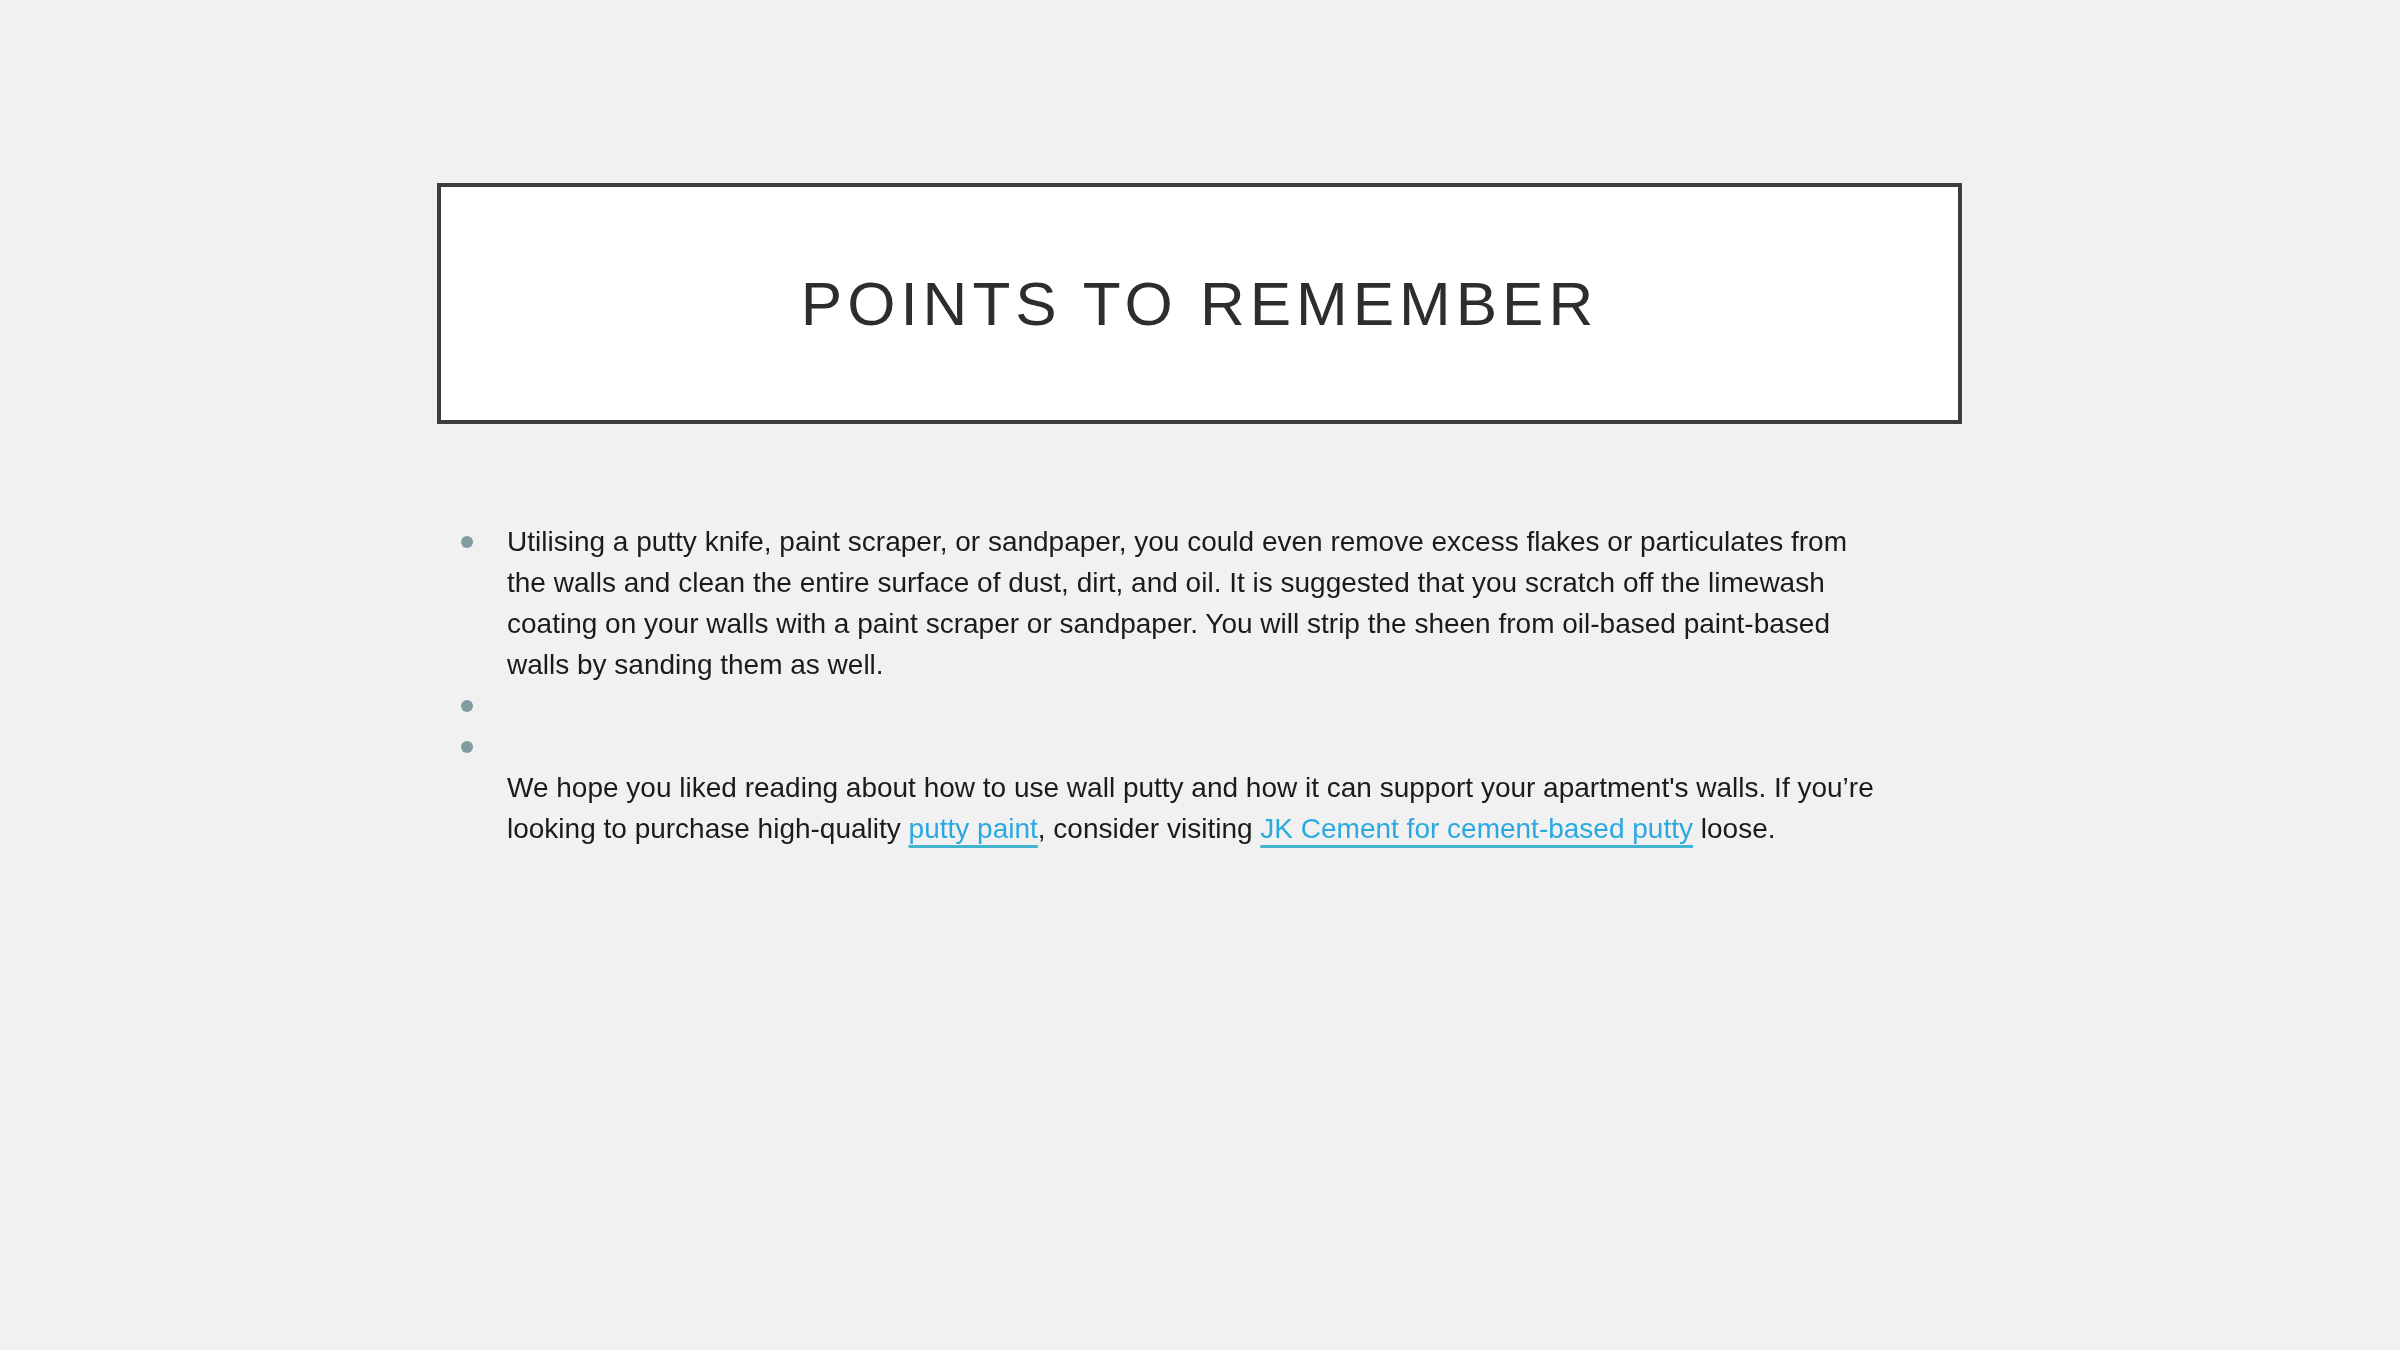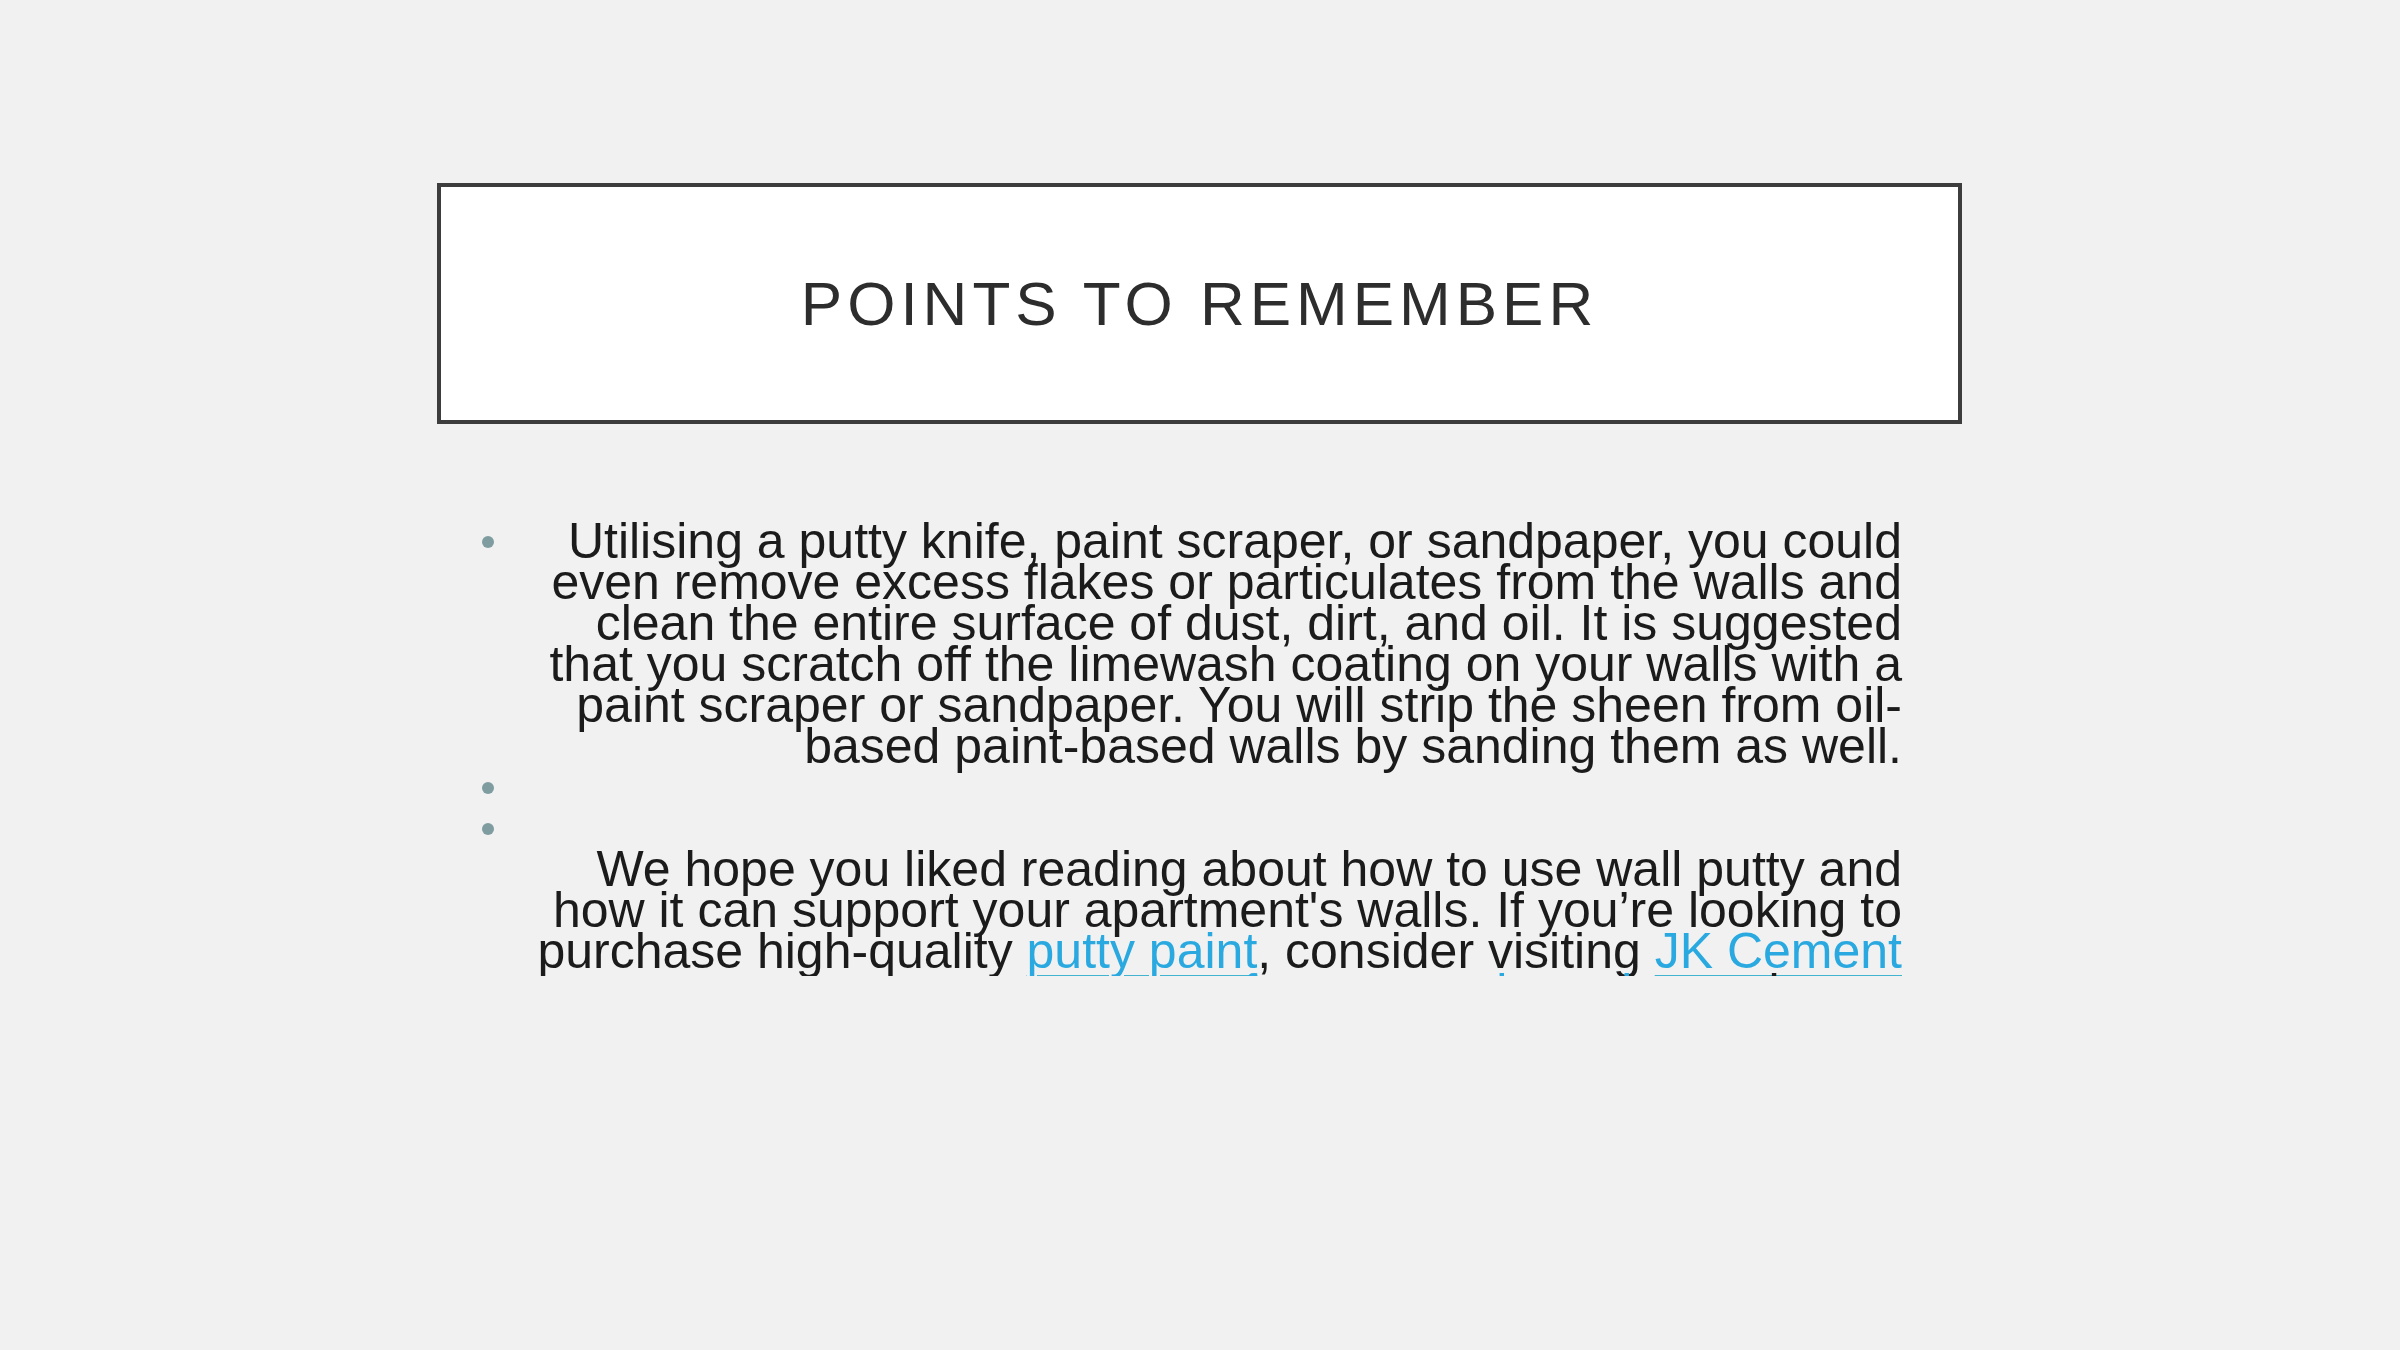--- a/index.html
+++ b/index.html
@@ -7,21 +7,20 @@
     padding: 0;
     background: #f1f1f1;
   }
   .slide {
     position: relative;
     width: 2400px;
     height: 976px;
     background: #f1f1f1;
     overflow: hidden;
     font-family: "Liberation Sans", sans-serif;
-    text-align: right;
   }
   .title-box {
     position: absolute;
     left: 437px;
     top: 183px;
     width: 1525px;
     height: 241px;
     box-sizing: border-box;
     background: #ffffff;
     border: 4px solid #3d3d3d;
@@ -32,27 +31,27 @@
   .title-text {
     margin: 0;
     font-size: 62px;
     font-weight: 400;
     letter-spacing: 5px;
     color: #2d2d2d;
     white-space: nowrap;
   }
   .bullet-list {
     position: absolute;
-    left: 480px;
+    left: 459px;
     top: 521px;
     width: 1422px;
     margin: 0;
     padding: 0;
     list-style: none;
-    font-size: 50px;
+    font-size: 28px;
     line-height: 41px;
     color: #1b1b1b;
   }
   .bullet-list li {
     position: relative;
     margin: 0;
     padding-left: 48px;
   }
   .dot {
     position: absolute;

